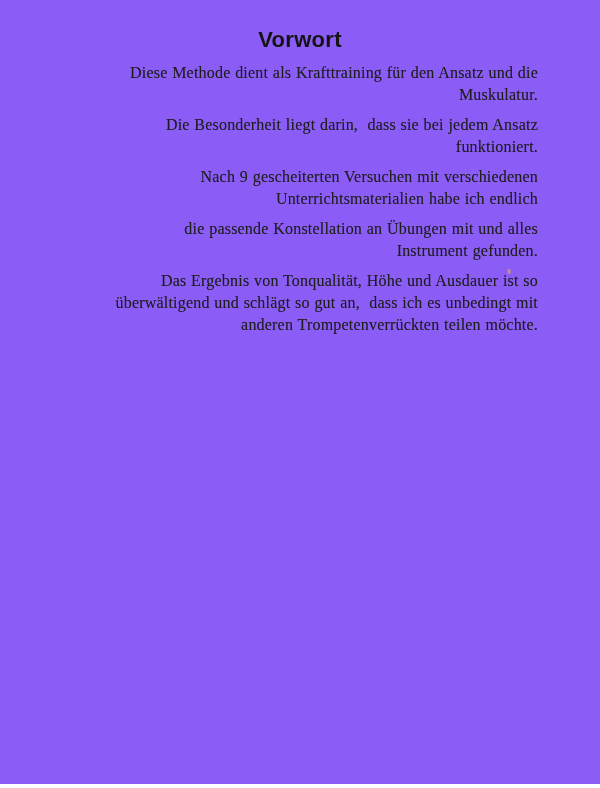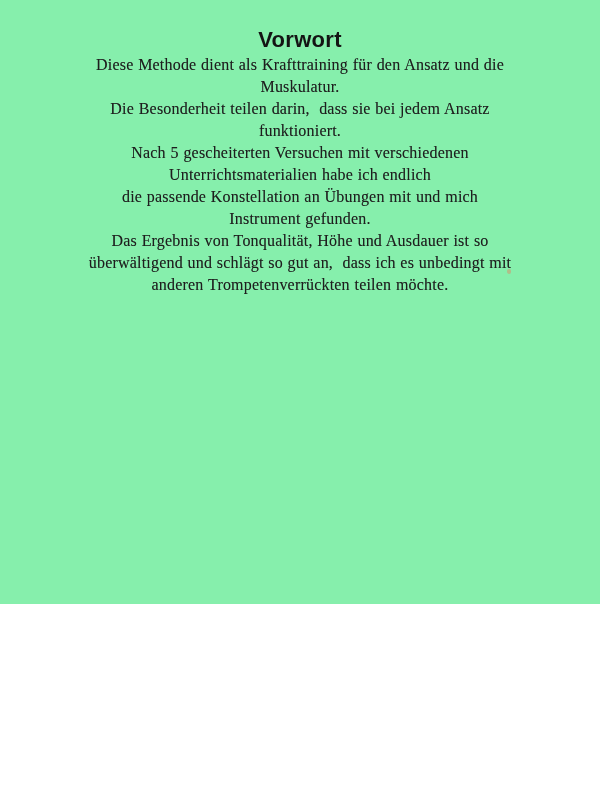--- a/index.html
+++ b/index.html
@@ -3,44 +3,44 @@
 <meta charset="utf-8">
 <style>
   html, body {
     margin: 0;
     padding: 0;
     background: #ffffff;
   }
   .page {
     position: relative;
     width: 600px;
-    height: 604px;
-    background: #86efac;
+    height: 784px;
+    background: #8b5cf6;
     overflow: hidden;
     font-family: "Liberation Serif", serif;
     color: #1e1e1e;
   }
   .content {
     padding: 26px 54px 0 54px;
   }
   h1.title {
     margin: 0;
     font-family: "Liberation Sans", sans-serif;
     font-size: 22px;
     line-height: 28px;
     font-weight: 700;
     text-align: center;
     letter-spacing: 0.3px;
     color: #141414;
   }
   p.para {
-    margin: 0;
+    margin: 8px;
     font-size: 16px;
     line-height: 22px;
-    text-align: center;
+    text-align: right;
     white-space: pre-wrap;
     letter-spacing: 0.2px;
     word-spacing: 0.5px;
     text-shadow: 0 0 0.6px rgba(30, 30, 30, 0.4);
   }
   .p1 { margin-top: 59px; }
   .p2 { margin-top: 35px; }
   .p3 { margin-top: 6px;  }
   .p4 { margin-top: 62px; }
   .p5 { margin-top: 3px;  }
@@ -59,24 +59,24 @@
   }
 </style>
 </head>
 <body>
 
 <div class="page">
   <div class="content">
     <h1 class="title">Vorwort</h1>
     <p class="para p1">Diese Methode dient als Krafttraining für den Ansatz und die
 Muskulatur.</p>
-    <p class="para p2">Die Besonderheit teilen darin,  dass sie bei jedem Ansatz
+    <p class="para p2">Die Besonderheit liegt darin,  dass sie bei jedem Ansatz
 funktioniert.</p>
-    <p class="para p6">Nach 5 gescheiterten Versuchen mit verschiedenen
+    <p class="para p6">Nach 9 gescheiterten Versuchen mit verschiedenen
 Unterrichtsmaterialien habe ich endlich</p>
-    <p class="para p7">die passende Konstellation an Übungen mit und mich
+    <p class="para p7">die passende Konstellation an Übungen mit und alles
 Instrument gefunden.</p>
     <p class="para p8">Das Ergebnis von Tonqualität, Höhe und Ausdauer ist so
 überwältigend und schlägt so gut an,  dass ich es unbedingt mit
 anderen Trompetenverrückten teilen möchte.</p>
   </div>
   <div class="speck"></div>
 </div>
 
 </body></html>

